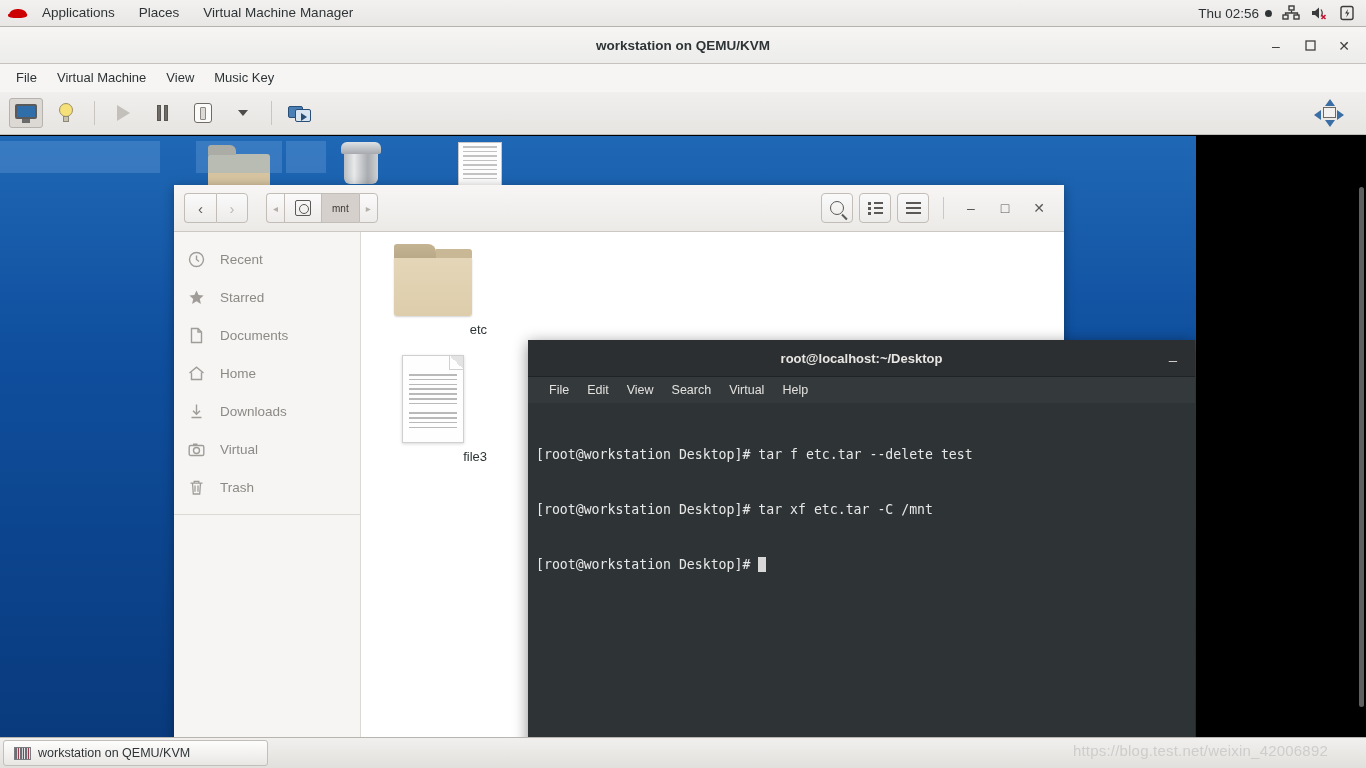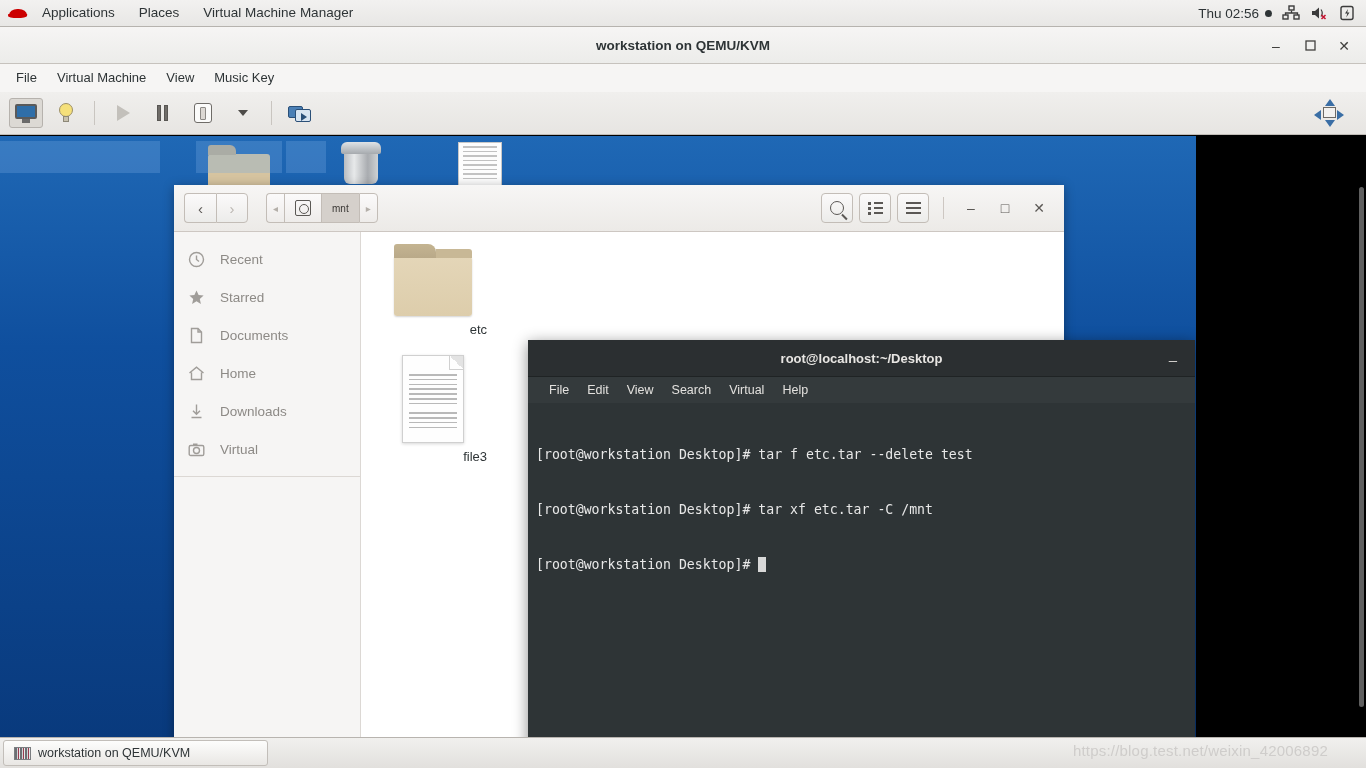--- a/index.html
+++ b/index.html
@@ -536,20 +536,28 @@
         <div class="side-item">
           <span class="side-ico">
             <svg width="17" height="17" viewBox="0 0 17 17">
                 <rect x="1.2" y="4.5" width="14.6" height="10" rx="1.6" fill="none" stroke="#a09d99" stroke-width="1.4"></rect>
                 <circle cx="8.5" cy="9.5" r="3" fill="none" stroke="#a09d99" stroke-width="1.4"></circle>
                 <rect x="5" y="2.5" width="4.5" height="2" fill="#a09d99"></rect>
               </svg>
           </span>
           <span>Virtual</span>
         </div>
+        <div class="side-item">
+          <span class="side-ico">
+            <svg width="17" height="17" viewBox="0 0 17 17">
+                <path d="M2.5 4.2 H14.5 M4.5 4.2 L5.3 15 H11.7 L12.5 4.2 M6.2 4.2 V2.4 H10.8 V4.2 M7 6.5 V12.8 M10 6.5 V12.8" fill="none" stroke="#a09d99" stroke-width="1.3"></path>
+              </svg>
+          </span>
+          <span>Trash</span>
+        </div>
 
         <div class="side-sep"></div>
 
       </div>
 
       <div id="nau-content">
         <div class="fitem">
           <div class="f-folder"></div>
           <div class="lbl">etc</div>
         </div>

